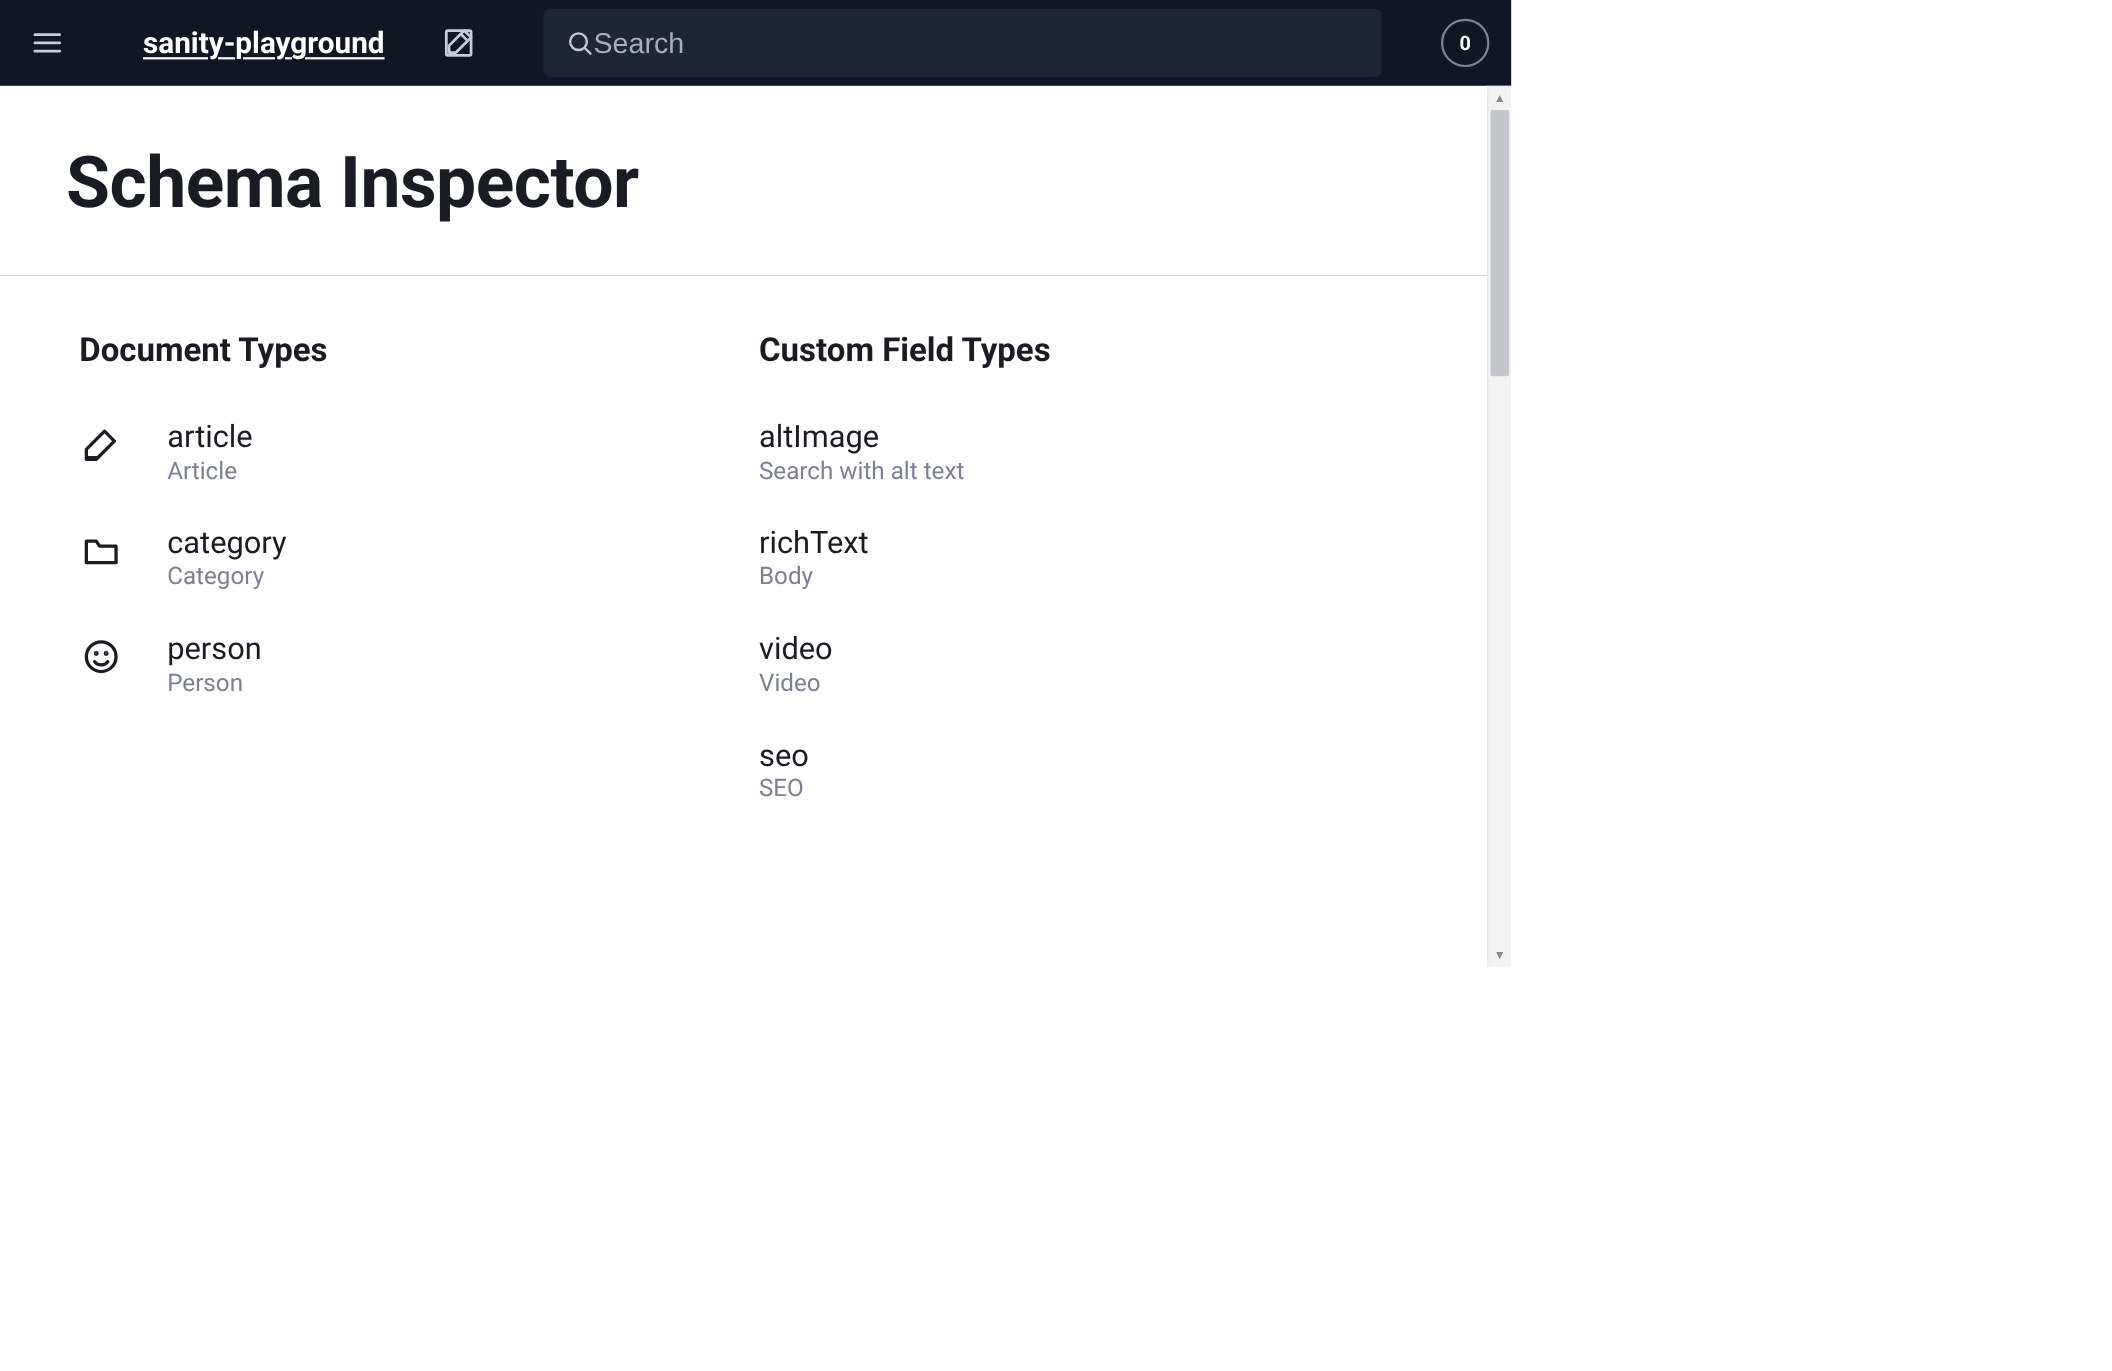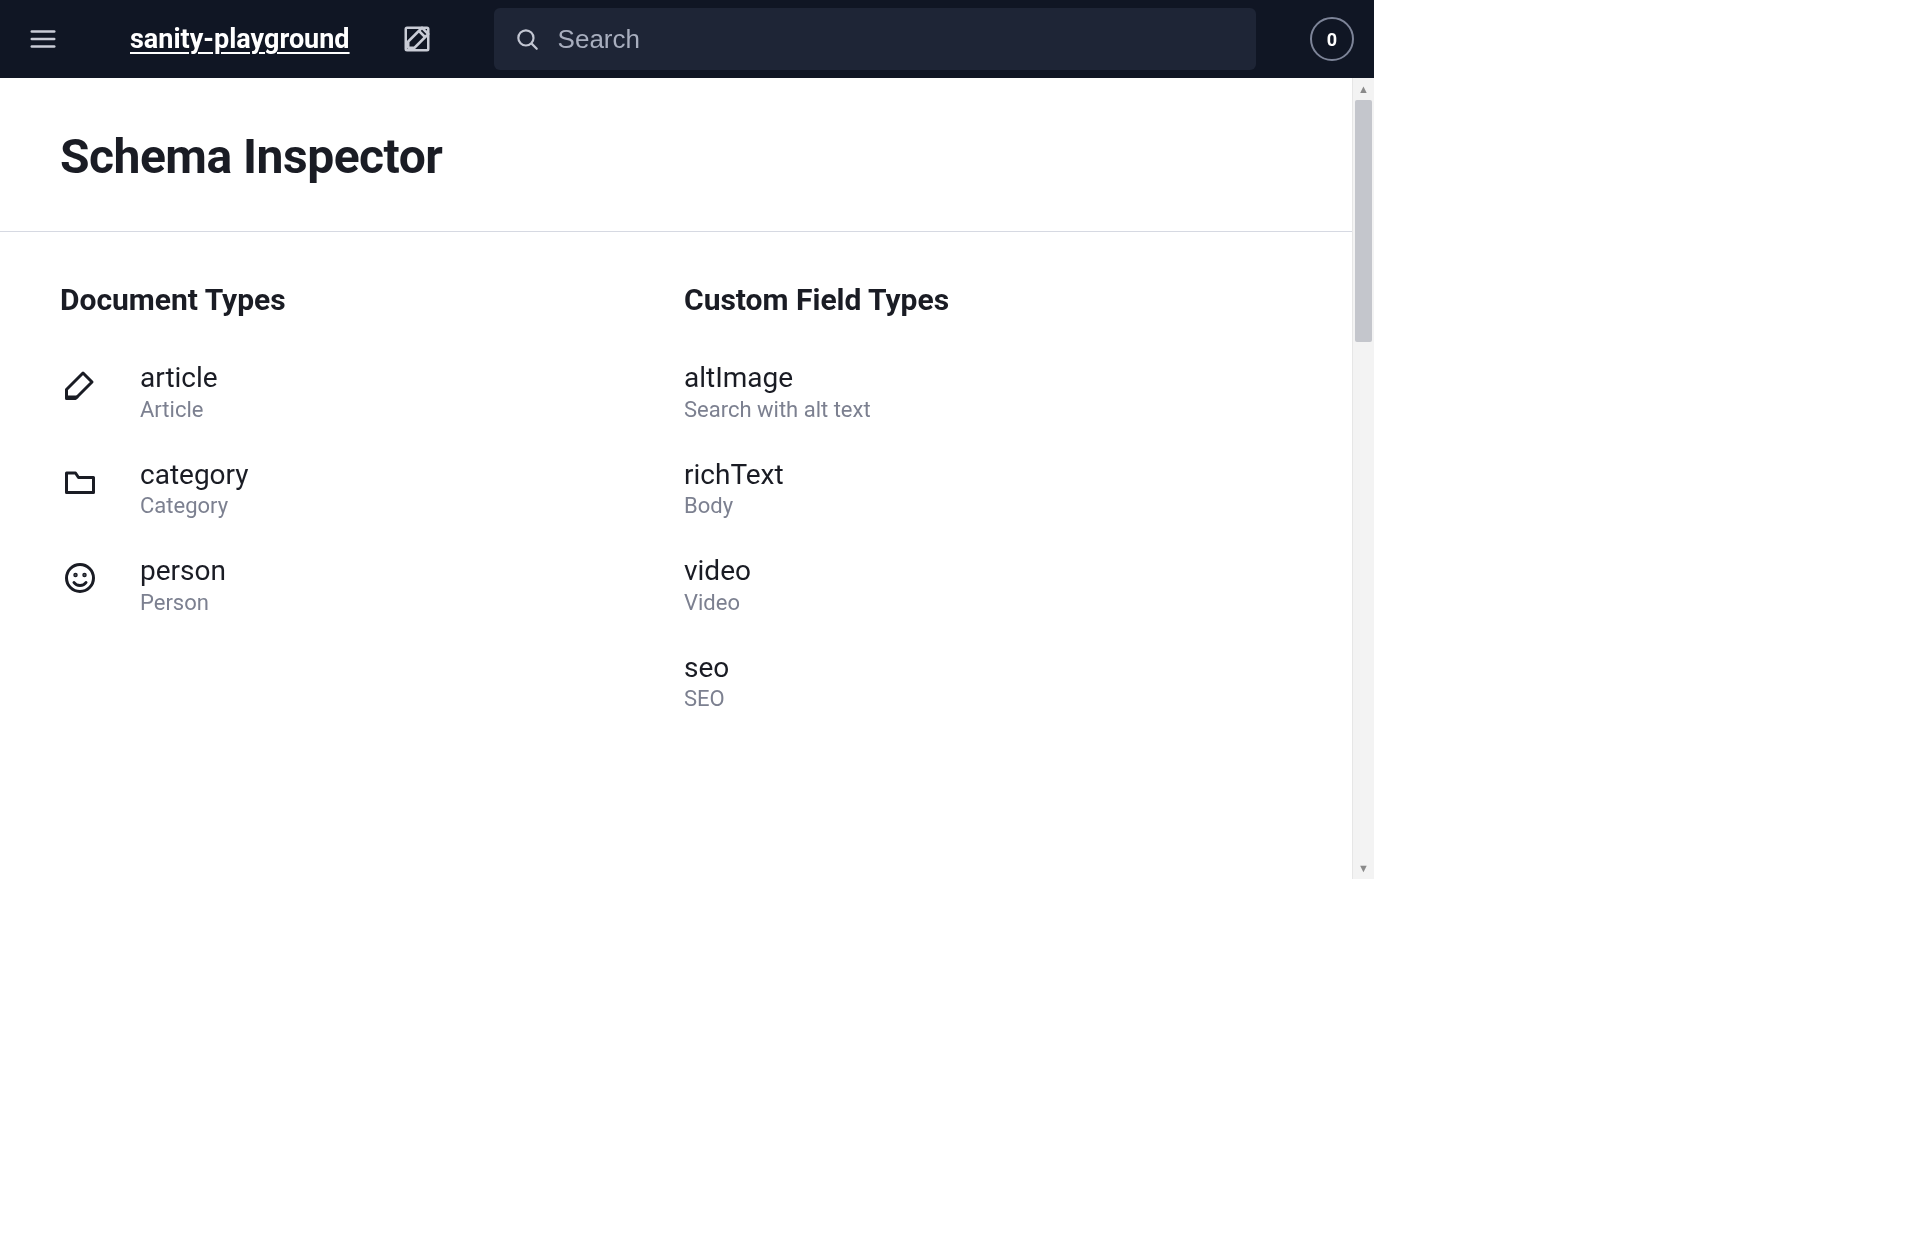--- a/index.html
+++ b/index.html
@@ -52,21 +52,20 @@
   .compose-btn svg { width: 30px; height: 30px; }
 
   .search-wrap {
     flex: 1;
     height: 62px;
     background: #1e2536;
     border-radius: 6px;
     display: flex;
     align-items: center;
     padding: 0 20px;
-    gap: 18px;
     margin-left: 30px;
   }
   .search-wrap svg { width: 26px; height: 26px; color: #c2c6d2; flex-shrink: 0; }
   .search-input {
     flex: 1;
     background: transparent;
     border: none;
     outline: none;
     font-size: 26px;
     color: #e8eaf0;
@@ -91,34 +90,35 @@
     position: relative;
     height: calc(100% - 90px);
     display: flex;
   }
   .content {
     flex: 1;
     overflow: hidden;
     padding: 50px 60px 40px 60px;
   }
   .page-title {
-    font-size: 48px;
+    font-size: 65px;
     font-weight: 700;
     letter-spacing: -0.5px;
     margin-bottom: 46px;
   }
   .divider {
     height: 1px;
     background: #d6d9e2;
     margin: 0 -60px 50px -60px;
   }
 
   .columns {
     display: flex;
     gap: 16px;
+    margin-left: 12px;
   }
   .col {
     flex: 1;
     min-width: 0;
   }
   .col h2 {
     font-size: 30px;
     font-weight: 700;
     margin-bottom: 44px;
   }

